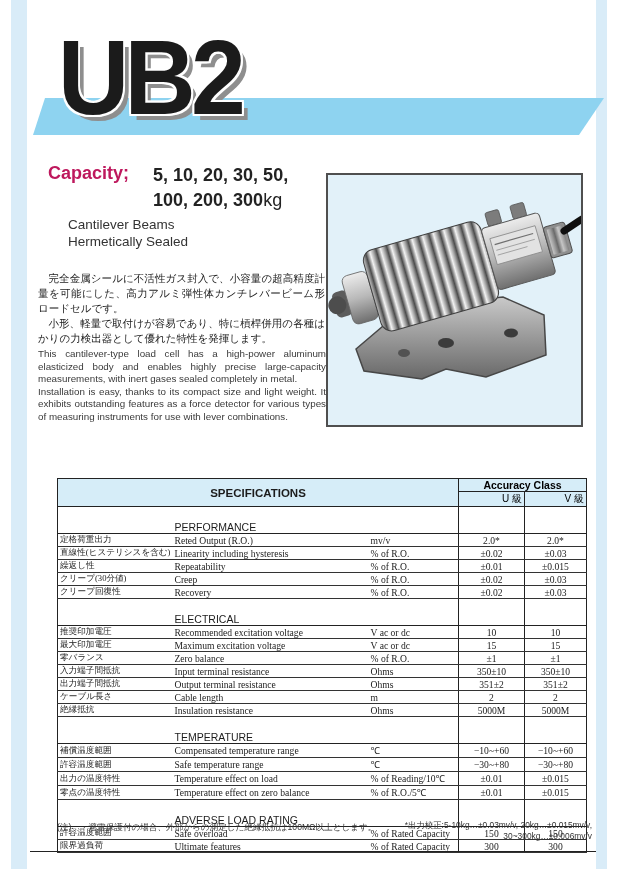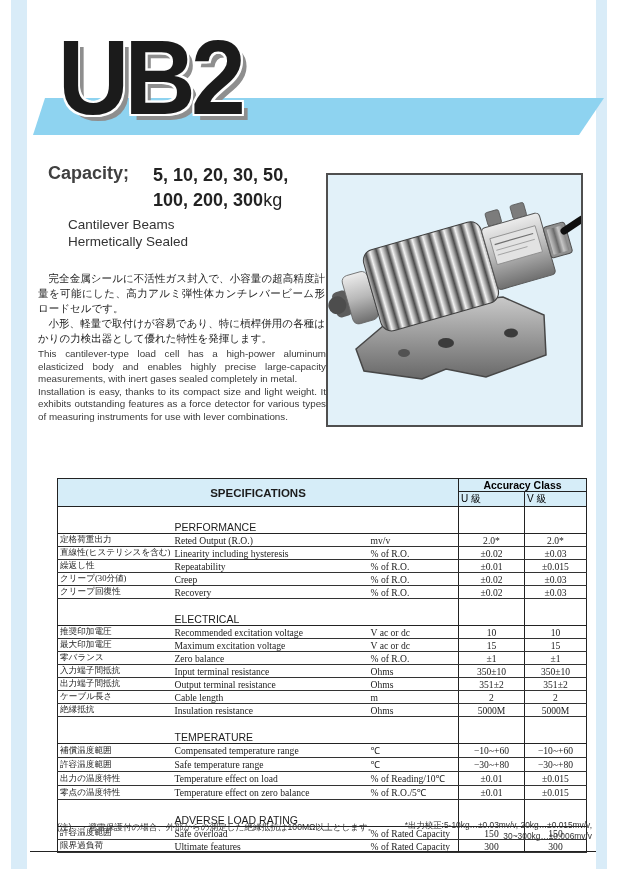--- a/index.html
+++ b/index.html
@@ -24,21 +24,21 @@
     font-size:106px;font-weight:bold;line-height:1.05;letter-spacing:-5px;
     color:#1b1b1b;
     transform:scaleX(0.93);transform-origin:left top;
     text-shadow:-2px 0 0 #fff,0 -2px 0 #fff,2px 0 0 #fff,0 2px 0 #fff,
                 -2px -2px 0 #fff,2px 2px 0 #fff,-2px 2px 0 #fff,2px -2px 0 #fff,
                 6px 6px 0 #8e8e8e;
   }
 
   
   .capacity{position:absolute;left:48px;top:163px;display:flex;gap:24px;}
-  .capacity .cap-label{font-size:18px;font-weight:bold;color:#404040;}
+  .capacity .cap-label{font-size:18px;font-weight:bold;color:#be185d;}
   .capacity .cap-values{font-size:18px;font-weight:bold;color:#222;line-height:25px;}
   .capacity .cap-unit{font-weight:normal;}
   .subtitle{position:absolute;left:68px;top:216px;font-size:13.5px;color:#333;line-height:17px;}
 
   
   .desc-jp{position:absolute;left:38px;top:271px;width:287px;font-size:10.5px;line-height:15px;color:#222;text-align:justify;}
   .desc-jp p{margin:0;text-indent:1em;}
   .desc-en{position:absolute;left:38px;top:348px;width:288px;font-size:9.8px;line-height:12.6px;color:#3a3a3a;text-align:justify;}
   .desc-en p{margin:0;}
 
@@ -49,21 +49,21 @@
   }
 
   
   .spec-wrap{position:absolute;left:57px;top:478px;width:529px;}
   table.spec{border-collapse:collapse;table-layout:fixed;width:529px;font-size:9.5px;padding-left:12px;}
   table.spec td,table.spec th{padding:0 2px;vertical-align:middle;overflow:hidden;white-space:nowrap;}
   .col-jp{width:115px;}.col-en{width:196px;}.col-unit{width:90px;}.col-u{width:66px;}.col-v{width:62px;}
   tr.hrow1 th,tr.hrow2 th{background:#d6edf8;border:1px solid #222;}
   th.specs-title{font-size:11.5px;font-weight:bold;color:#1c1c1c;text-align:center;}
   th.acc-title{font-size:10.5px;font-weight:bold;text-align:center;height:11px;}
-  th.acc-sub{font-size:10px;font-weight:normal;text-align:left;height:11px;}
+  th.acc-sub{font-size:10px;font-weight:normal;text-align:right;height:11px;}
   tr.section-row td{height:26px;vertical-align:bottom;border-bottom:1px solid #222;}
   tr.section-row td.c-u,tr.section-row td.c-v{border-left:1px solid #222;}
   td.section-title{font-family:"Liberation Sans",sans-serif;font-size:10.5px;color:#1c1c1c;padding-bottom:1px;}
   tr.data-row td{height:12px;border-bottom:1px solid #333;
     font-family:"Liberation Serif", serif;color:#1c1c1c;}
   td.c-jp{font-size:8.6px;}
   td.c-en{font-size:9.6px;}
   td.c-unit{font-size:9.6px;}
   td.c-u,td.c-v{text-align:center;border-left:1px solid #222;font-size:9.6px;}
   td.c-v{border-right:1px solid #222;}

